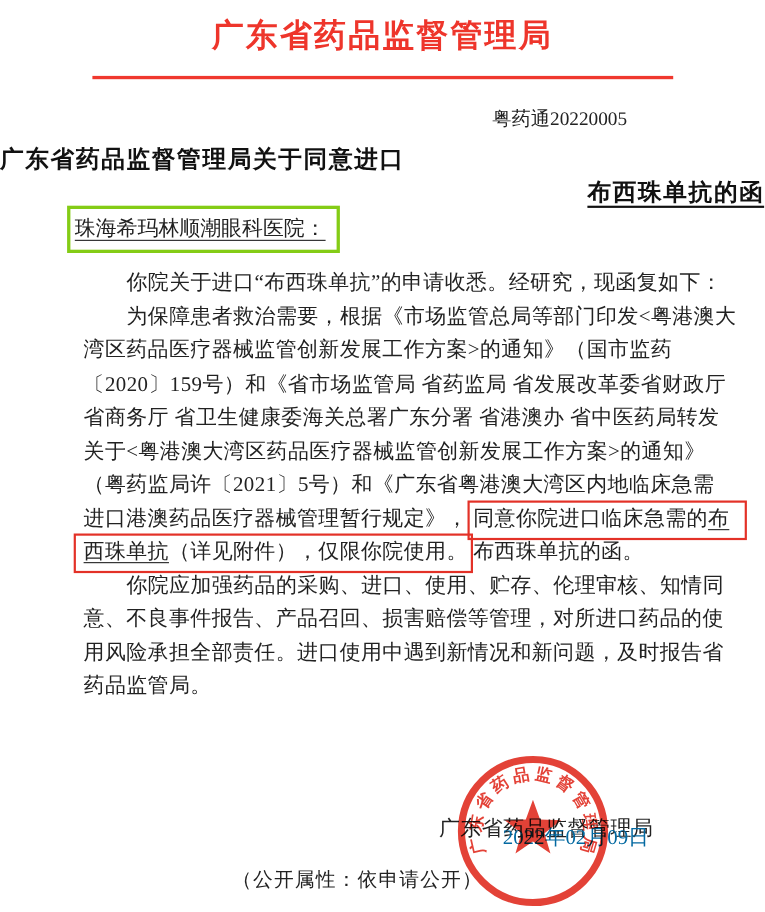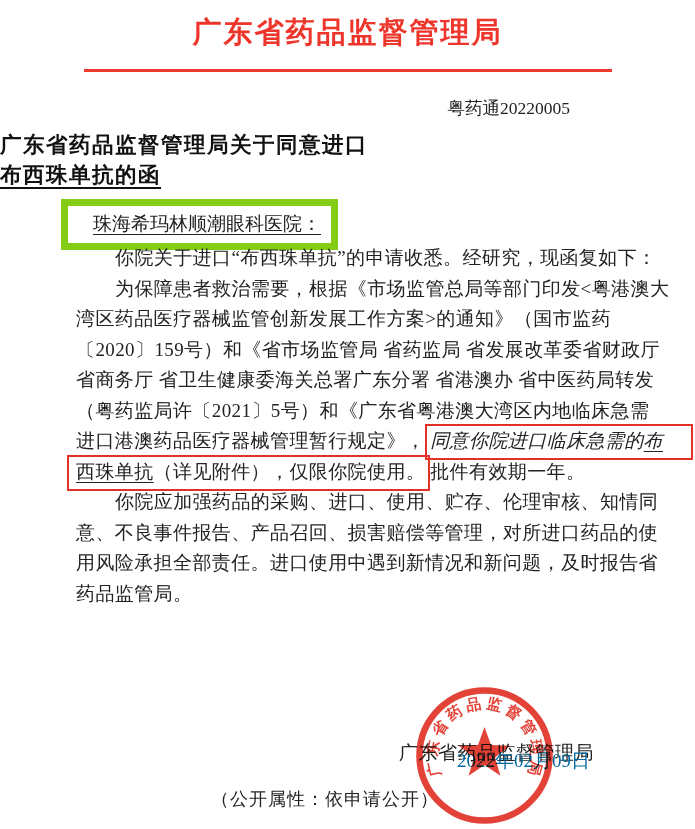--- a/index.html
+++ b/index.html
@@ -23,51 +23,51 @@
   }
   .doc-number{
     position:absolute;top:96px;right:125px;
     font-size:17.5px;color:#222;
   }
   .title-line1{
     position:absolute;top:130px;left:0;width:695px;text-align:left;
     font-size:21.5px;font-weight:bold;letter-spacing:1.5px;color:#111;
   }
   .title-line2{
-    position:absolute;top:160px;left:0;width:695px;text-align:left;
+    position:absolute;top:160px;left:0;width:695px;text-align:right;
     font-size:21.5px;font-weight:bold;letter-spacing:1.5px;color:#111;
   }
   .title-line2 span{
     text-decoration:underline;text-underline-offset:5px;text-decoration-thickness:1.5px;
   }
   .addressee-box{
-    position:absolute;top:199px;left:61px;
-    border:7px solid #84cc16;
-    padding:5px 10px 6px 25px;
+    position:absolute;top:187px;left:61px;
+    border:3px solid #84cc16;
+    padding:5px 10px 6px 4px;
     display:inline-block;
   }
   .addressee-box .addr{
     font-size:19px;color:#222;
     text-decoration:underline;text-underline-offset:4px;
     white-space:nowrap;
   }
   .body-text{
     position:absolute;top:243px;left:76px;width:560px;
   }
   .bl{
     height:30.5px;line-height:30.5px;
     font-size:19px;letter-spacing:0.4px;
     white-space:nowrap;color:#222;
   }
   .ind{padding-left:39px;}
   .rbox{
     border:2.5px solid #e33127;
     padding:4px 2px 7px 2px;
   }
-  .rbox-a{padding-right:28px;padding-left:3px;font-style:italic;}
+  .rbox-a{padding-right:14px;padding-left:3px;}
   .rbox-b{margin-left:-9px;padding-left:7px;padding-right:3px;}
   .u{text-decoration:underline;text-underline-offset:4px;}
   .signature{
     position:absolute;top:740px;left:399px;
     font-size:19px;letter-spacing:0.5px;color:#222;white-space:nowrap;
   }
   .sig-date{
     position:absolute;top:748px;left:457px;
     font-size:19px;color:#0369a1;white-space:nowrap;
   }
@@ -102,23 +102,24 @@
   <div class="addressee-box">
     <span class="addr">珠海希玛林顺潮眼科医院：</span>
   </div>
 
   <div class="body-text">
     <div class="bl ind">你院关于进口“布西珠单抗”的申请收悉。经研究，现函复如下：</div>
     <div class="bl ind">为保障患者救治需要，根据《市场监管总局等部门印发&lt;粤港澳大</div>
     <div class="bl">湾区药品医疗器械监管创新发展工作方案&gt;的通知》（国市监药</div>
     <div class="bl">〔2020〕159号）和《省市场监管局 省药监局 省发展改革委省财政厅</div>
     <div class="bl">省商务厅 省卫生健康委海关总署广东分署 省港澳办 省中医药局转发</div>
+    <div class="bl">关于&lt;粤港澳大湾区药品医疗器械监管创新发展工作方案&gt;的通知》</div>
     <div class="bl">（粤药监局许〔2021〕5号）和《广东省粤港澳大湾区内地临床急需</div>
     <div class="bl"><span>进口港澳药品医疗器械管理暂行规定》，</span><span class="rbox rbox-a"><span>同意你院进口临床急需的</span><span class="u">布</span></span></div>
-    <div class="bl"><span class="rbox rbox-b"><span class="u">西珠单抗</span><span>（详见附件），仅限你院使用。</span></span><span>批件有效期一年。</span></div>
+    <div class="bl"><span class="rbox rbox-b"><span class="u">西珠单抗</span><span>（详见附件），仅限你院使用。</span></span><span>布西珠单抗的函。</span></div>
     <div class="bl ind">你院应加强药品的采购、进口、使用、贮存、伦理审核、知情同</div>
     <div class="bl">意、不良事件报告、产品召回、损害赔偿等管理，对所进口药品的使</div>
     <div class="bl">用风险承担全部责任。进口使用中遇到新情况和新问题，及时报告省</div>
     <div class="bl">药品监管局。</div>
   </div>
 
   <div class="signature">广东省药品监督管理局</div>
   <div class="sig-date">2022年02月09日</div>
   <div class="publicity">（公开属性：依申请公开）</div>
 

